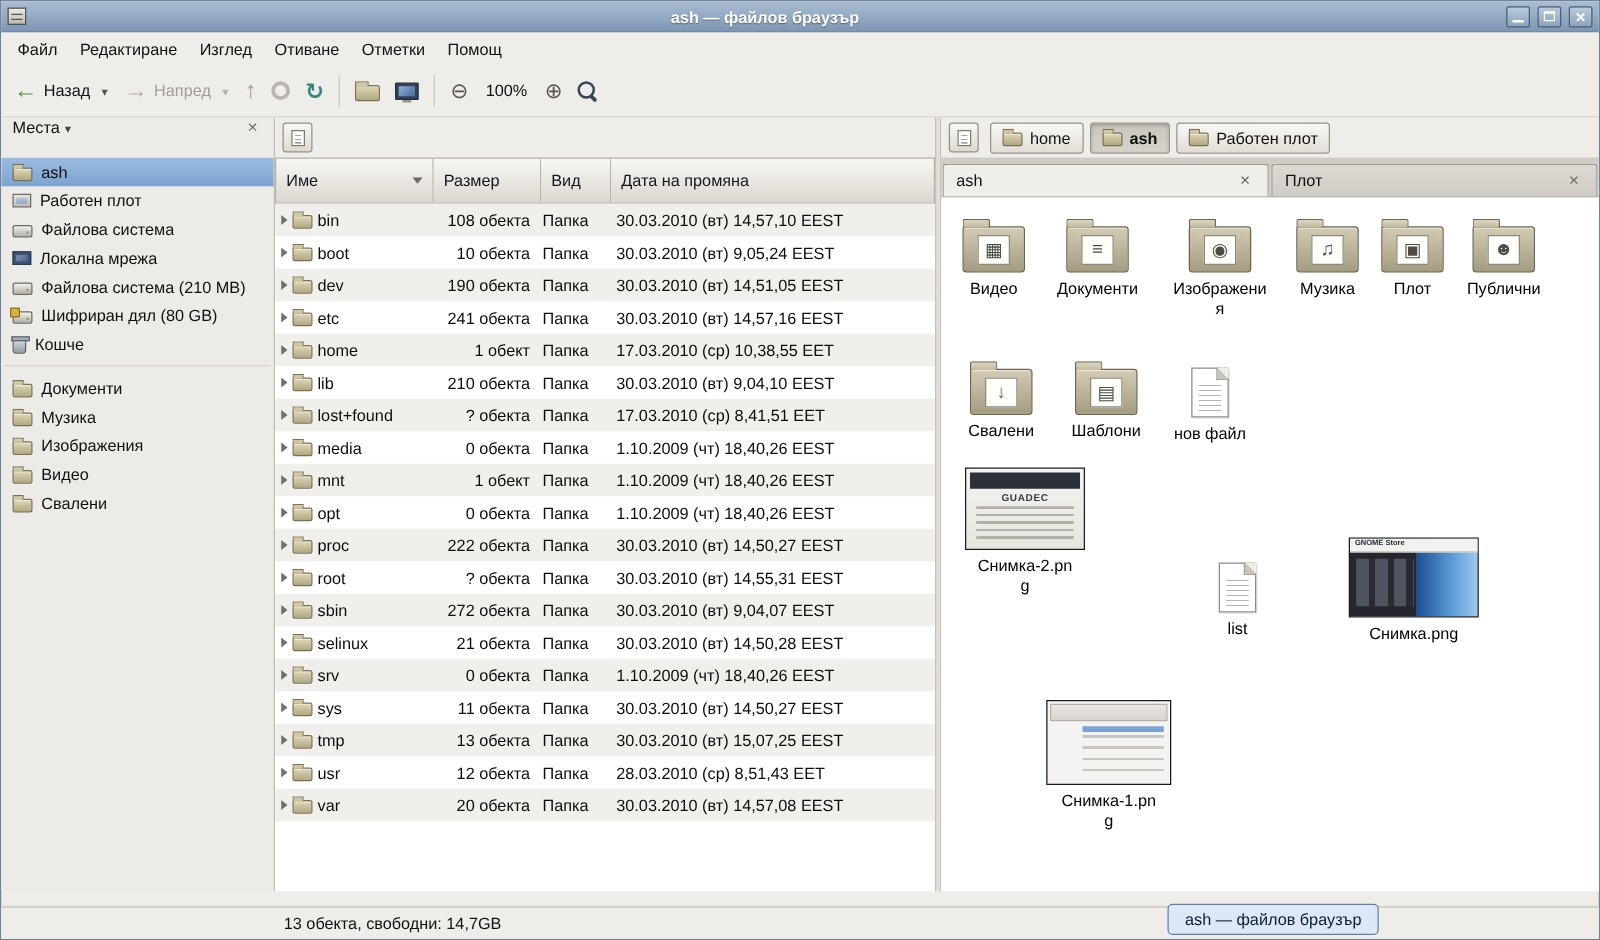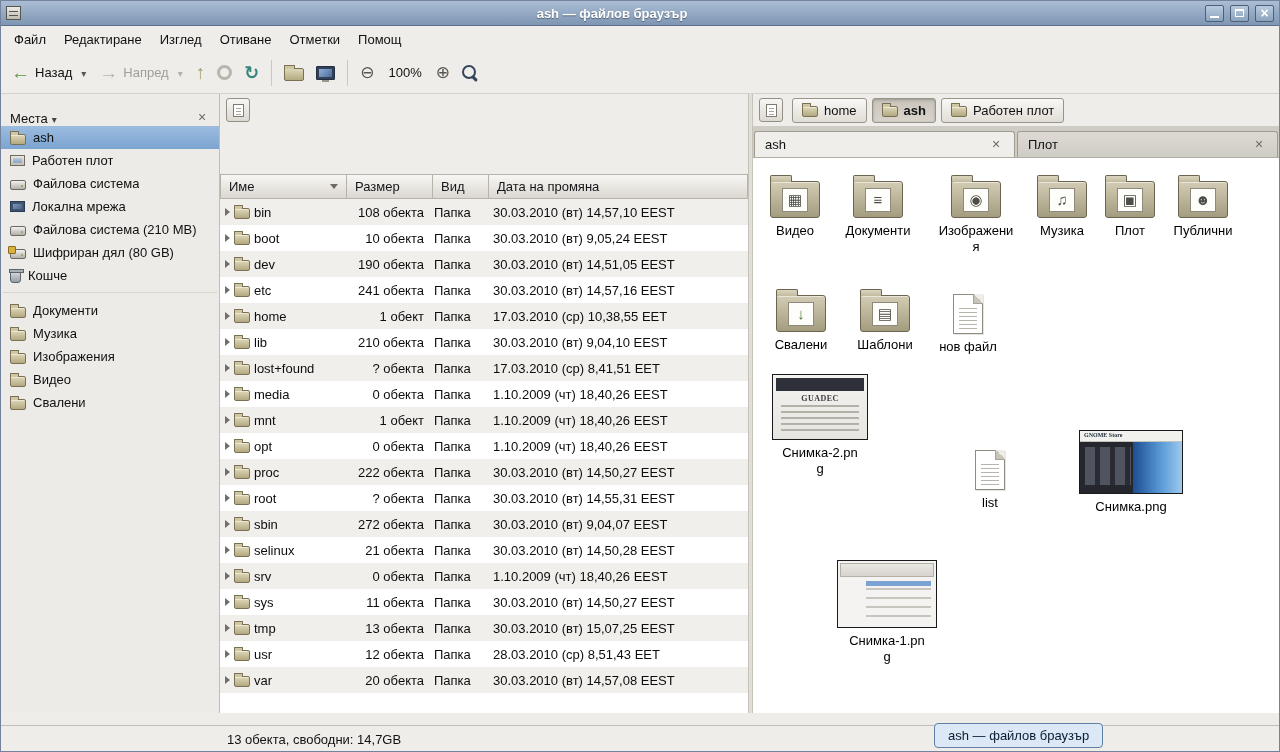--- a/index.html
+++ b/index.html
@@ -52,21 +52,21 @@
   .combo-arrows::before { content:"▲"; } .combo-arrows::after { content:"▼"; }
   .icon-search { width:16px; height:16px; }
   .icon-search::before { content:""; position:absolute; top:0; left:0; width:10px; height:10px; border:2px solid #34455a; border-radius:50%; }
   .icon-search::after { content:""; position:absolute; right:0; bottom:1px; width:7px; height:3px; background:#34455a; transform:rotate(45deg); border-radius:2px; }
 
   
   .content { flex:1; display:flex; min-height:0; }
 
   
   .sidebar { width:219px; flex:none; background:#edebe7; border-right:1px solid #c2beb6; display:flex; flex-direction:column; }
-  .side-head { height:32px; flex:none; display:flex; align-items:flex-end; padding:0 9px; font-size:13px; color:#111; gap:4px; }
+  .side-head { height:32px; flex:none; display:flex; align-items:flex-start; padding:0 9px; font-size:13px; color:#111; gap:4px; }
   .side-caret::before { content:"▾"; font-size:10px; color:#444; }
   .side-close { margin-left:auto; width:16px; height:16px; text-align:center; }
   .side-close::before { content:"×"; font-size:14px; color:#6f6b63; line-height:15px; }
   .side-list { flex:1; overflow:hidden; }
   .side-item { height:23px; display:flex; align-items:center; gap:7px; padding:0 6px 0 9px; font-size:13px; color:#101010; position:relative; }
   .side-item.selected { background:linear-gradient(#9cbce0,#7ba4d0); }
   .side-item.group-end { margin-bottom:12px; }
   .side-item.group-end::after { content:""; position:absolute; left:2px; right:2px; bottom:-6px; height:1px; background:#d9d5cd; }
   .side-label { white-space:nowrap; overflow:hidden; }
 
@@ -88,21 +88,21 @@
   .pane { display:flex; flex-direction:column; min-width:0; }
   .pane-left { width:528px; flex:none; background:#efedea; }
   .splitter { width:5px; flex:none; background:#e2dfd9; border-left:1px solid #c6c2ba; border-right:1px solid #c6c2ba; }
   .pane-right { flex:1; background:#efedea; }
   .loc-row { height:32px; flex:none; display:flex; align-items:center; padding:0 6px; gap:4px; }
   .mini-btn { width:24px; height:24px; flex:none; border:1px solid #948f85; border-radius:3px; background:linear-gradient(#f8f7f5,#ddd9d2); display:flex; align-items:center; justify-content:center; }
   .mini-doc { width:11px; height:13px; background:#fff; border:1px solid #7f7b72; position:relative; }
   .mini-doc::after { content:""; position:absolute; left:2px; right:2px; top:3px; height:7px; background:repeating-linear-gradient(#a9a59c 0,#a9a59c 1px,transparent 1px,transparent 3px); }
 
   
-  .list-head { display:flex; height:25px; flex:none;margin-top:48px; }
+  .list-head { display:flex; height:37px; flex:none; }
   .hcell { display:flex; align-items:center; padding:0 8px; font-size:13px; color:#15151a; background:linear-gradient(#f8f7f5,#dbd7d0); border:1px solid #b7b3aa; border-left:none; }
   .hcell.h-name { border-left:1px solid #b7b3aa; width:127px; }
   .hcell.h-size { width:86px; }
   .hcell.h-type { width:56px; }
   .hcell.h-date { flex:1; }
   .sort-caret { margin-left:auto; width:0; height:0; border-left:4px solid transparent; border-right:4px solid transparent; border-top:5px solid #6e6a61; }
   .list-body { flex:1; background:#fff; overflow:hidden; }
   .tree-row { display:flex; align-items:center; height:26px; font-size:13px; color:#0d0d0d; }
   .tree-row:nth-of-type(odd) { background:#f1efec; }
   .cell { white-space:nowrap; overflow:hidden; }
@@ -148,21 +148,21 @@
   .icon-item[data-variant="web"] .bi::before { content:""; position:absolute; left:3px; right:3px; top:3px; height:13px; background:#2d3039; }
   .icon-item[data-variant="web"] .bi::after { content:""; position:absolute; left:8px; right:8px; top:30px; bottom:5px; background:repeating-linear-gradient(#b3b0a8 0,#b3b0a8 2px,transparent 2px,transparent 6px); }
   .icon-item[data-variant="store"] .bi { width:104px; height:64px; background:linear-gradient(90deg,#26272e 0,#26272e 52%,#1d4e92 52%,#5b9bd8 80%,#9ec9ee 100%); }
   .icon-item[data-variant="store"] .bi::before { content:""; position:absolute; left:0; right:0; top:0; height:10px; background:#f1f1ee; border-bottom:1px solid #c4c2bc; }
   .icon-item[data-variant="store"] .bi::after { content:""; position:absolute; left:5px; top:16px; width:46px; height:38px; background:repeating-linear-gradient(90deg,#545965 0 10px,#2b2c33 10px 15px); opacity:.9; }
   .icon-item[data-variant="fm"] .bi { width:100px; height:68px; background:#f4f3f1; }
   .icon-item[data-variant="fm"] .bi::before { content:""; position:absolute; left:2px; right:2px; top:2px; height:12px; background:linear-gradient(#e9e7e2,#d7d4ce); border:1px solid #b4b0a7; }
   .icon-item[data-variant="fm"] .bi::after { content:""; position:absolute; left:28px; right:5px; top:20px; bottom:6px;
       background:linear-gradient(#7aa3d4 0,#7aa3d4 5px,rgba(0,0,0,0) 5px),repeating-linear-gradient(rgba(0,0,0,0) 0,rgba(0,0,0,0) 7px,#c8c5be 7px,#c8c5be 9px); }
   .thumb-text:empty { display:none; }
-  .thumb-text { position:absolute; z-index:2;font-family:Liberation Serif, serif; }
+  .thumb-text { position:absolute; z-index:2; }
   .icon-item[data-variant="web"] .thumb-text { left:50%; top:19px; transform:translateX(-50%); font-size:8px; font-weight:bold; color:#3a3a40; letter-spacing:.5px; }
   .icon-item[data-variant="store"] .thumb-text { left:4px; top:1px; font-size:6px; color:#22303e; font-weight:bold; }
 
   
   .icon-item:nth-of-type(1)  { left:0px;   top:16px; }
   .icon-item:nth-of-type(2)  { left:83px;  top:16px; }
   .icon-item:nth-of-type(3)  { left:181px; top:16px; }
   .icon-item:nth-of-type(4)  { left:267px; top:16px; }
   .icon-item:nth-of-type(5)  { left:335px; top:16px; }
   .icon-item:nth-of-type(6)  { left:408px; top:16px; }

